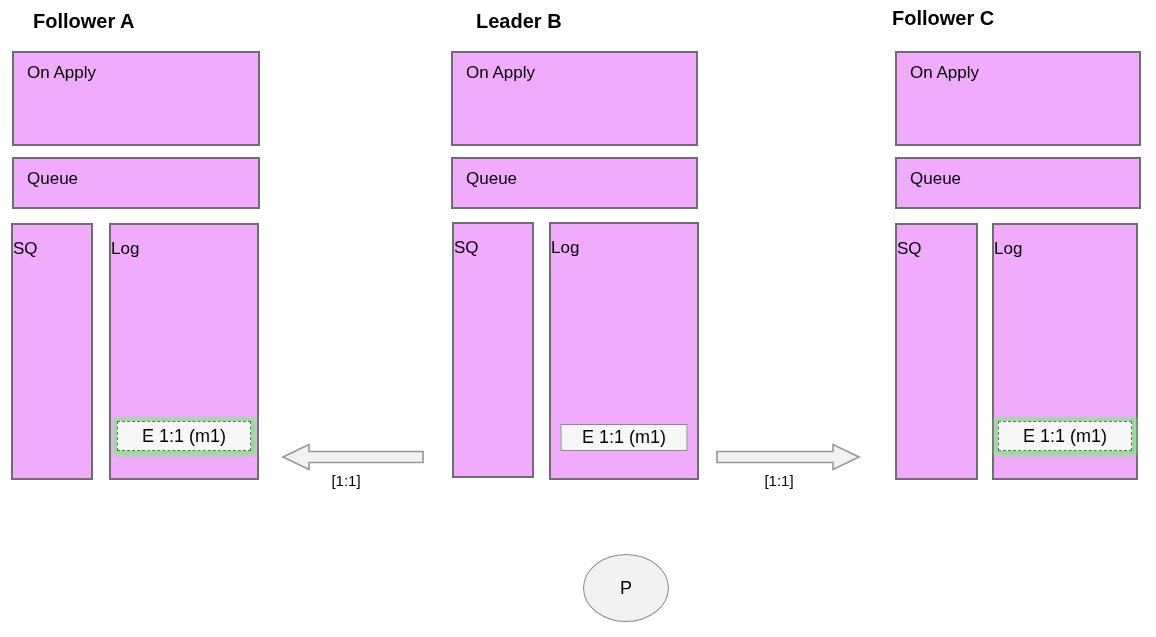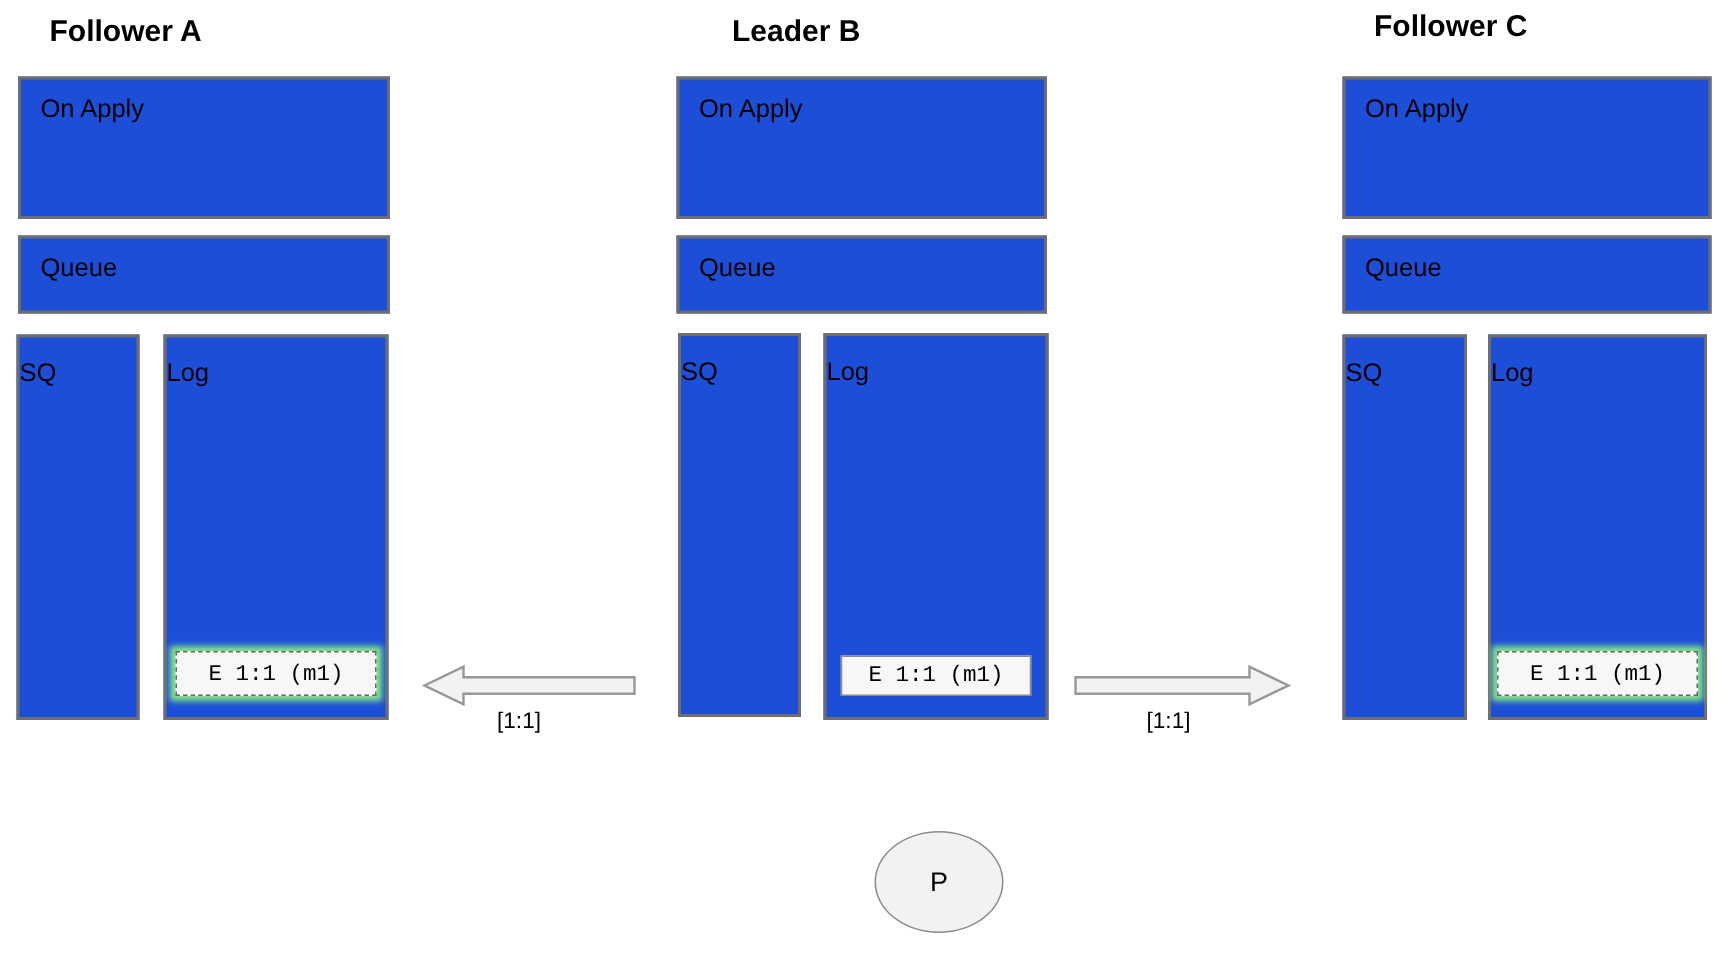--- a/index.html
+++ b/index.html
@@ -13,44 +13,44 @@
   }
   .node-title{
     position:absolute;
     font-size:20px;
     font-weight:bold;
     color:#000;
     white-space:nowrap;
   }
   .box{
     position:absolute;
-    background:#1d4ed8;
+    background:#f0abfc;
     border:2px solid #6e6e6e;
     box-sizing:border-box;
     font-size:17px;
   }
   .box .corner-label{
     position:absolute;
     top:10px;left:13px;
   }
   .box .top-center-label{
     position:absolute;
     top:14px;left:0;right:0;
     text-align:left;
   }
   .log-entry{
     position:absolute;
-    bottom:14px;left:50%;
+    bottom:27px;left:50%;
     transform:translateX(-50%);
     box-sizing:border-box;
     background:#f7f7f7;
-    font-size:15px;
+    font-size:18px;
     text-align:center;
     white-space:nowrap;
-    display:flex;align-items:center;justify-content:center;font-family:Liberation Mono, monospace;
+    display:flex;align-items:center;justify-content:center;
   }
   .entry-solid{
     width:127px;height:27px;
     border:1.5px solid #8a8a8a;
   }
   .entry-dashed-glow{
     width:134px;height:30px;
     border:1.6px dashed #666;
     box-shadow:0 0 4px 3.5px #84e884;
   }
@@ -90,40 +90,40 @@
 
   <div class="box" style="left:11px;top:223px;width:82px;height:257px;">
     <span class="top-center-label">SQ</span>
   </div>
 
   <div class="box" style="left:109px;top:223px;width:150px;height:257px;">
     <span class="top-center-label">Log</span>
     <div class="log-entry entry-dashed-glow">E 1:1 (m1)</div>
   </div>
 
-  <div class="node-title" style="left:488px;top:10px;text-align:center;">Leader B</div>
+  <div class="node-title" style="left:476px;top:10px;text-align:center;">Leader B</div>
 
   <div class="box" style="left:451px;top:51px;width:247px;height:95px;">
     <span class="corner-label">On Apply</span>
   </div>
 
   <div class="box" style="left:451px;top:157px;width:247px;height:52px;">
     <span class="corner-label">Queue</span>
   </div>
 
   <div class="box" style="left:452px;top:222px;width:82px;height:256px;">
     <span class="top-center-label">SQ</span>
   </div>
 
   <div class="box" style="left:549px;top:222px;width:150px;height:258px;">
     <span class="top-center-label">Log</span>
     <div class="log-entry entry-solid">E 1:1 (m1)</div>
   </div>
 
-  <div class="node-title" style="left:916px;top:7px;">Follower C</div>
+  <div class="node-title" style="left:892px;top:7px;">Follower C</div>
 
   <div class="box" style="left:895px;top:51px;width:246px;height:95px;">
     <span class="corner-label">On Apply</span>
   </div>
 
   <div class="box" style="left:895px;top:157px;width:246px;height:52px;">
     <span class="corner-label">Queue</span>
   </div>
 
   <div class="box" style="left:895px;top:223px;width:83px;height:257px;">

